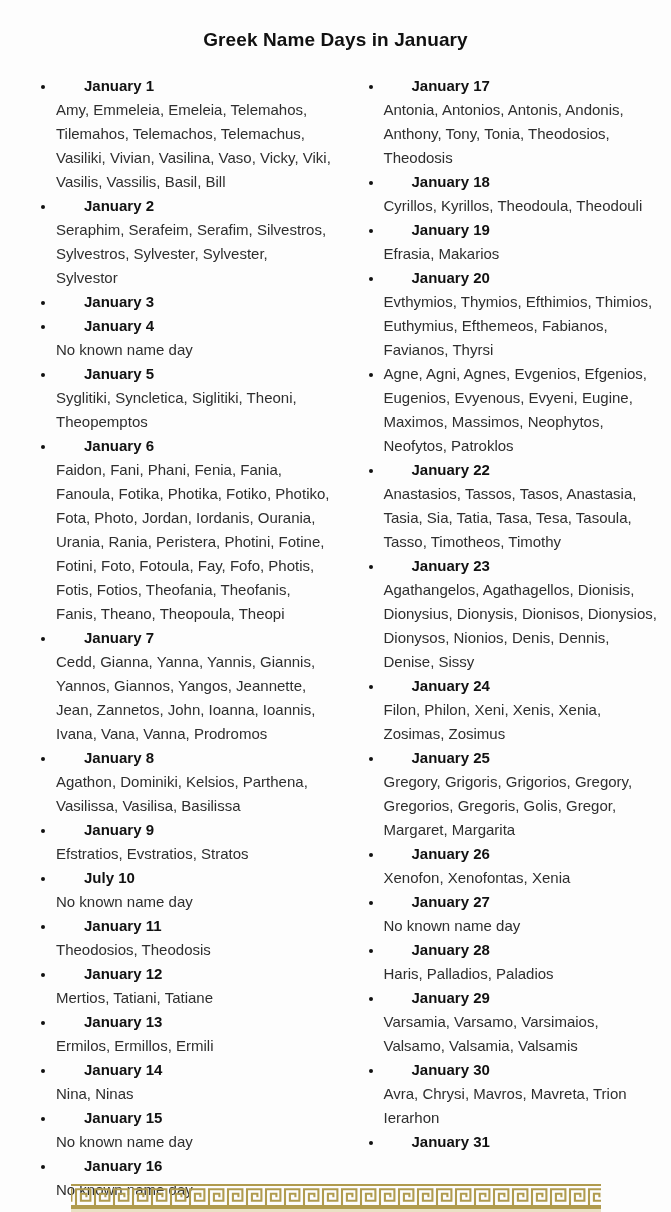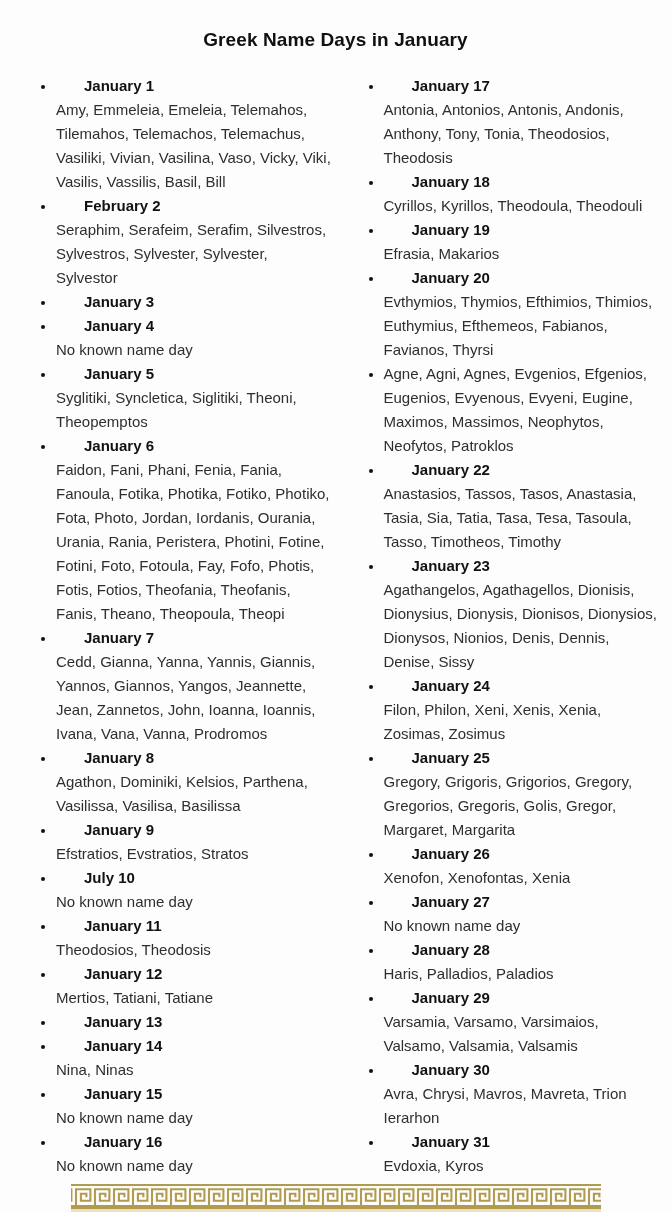--- a/index.html
+++ b/index.html
@@ -63,21 +63,21 @@
 
   <h1 class="page-title">Greek Name Days in January</h1>
 
   <div class="columns">
     <ul class="col col-left" id="col-left">
         <li>
           <div class="date">January 1</div>
           <div class="names">Amy, Emmeleia, Emeleia, Telemahos, Tilemahos, Telemachos, Telemachus, Vasiliki, Vivian, Vasilina, Vaso, Vicky, Viki, Vasilis, Vassilis, Basil, Bill</div>
         </li>
         <li>
-          <div class="date">February 2</div>
+          <div class="date">January 2</div>
           <div class="names">Seraphim, Serafeim, Serafim, Silvestros, Sylvestros, Sylvester, Sylvester, Sylvestor</div>
         </li>
         <li>
           <div class="date">January 3</div>
         </li>
         <li>
           <div class="date">January 4</div>
           <div class="names">No known name day</div>
         </li>
         <li>
@@ -107,20 +107,21 @@
         <li>
           <div class="date">January 11</div>
           <div class="names">Theodosios, Theodosis</div>
         </li>
         <li>
           <div class="date">January 12</div>
           <div class="names">Mertios, Tatiani, Tatiane</div>
         </li>
         <li>
           <div class="date">January 13</div>
+          <div class="names">Ermilos, Ermillos, Ermili</div>
         </li>
         <li>
           <div class="date">January 14</div>
           <div class="names">Nina, Ninas</div>
         </li>
         <li>
           <div class="date">January 15</div>
           <div class="names">No known name day</div>
         </li>
         <li>
@@ -179,21 +180,20 @@
         <li>
           <div class="date">January 29</div>
           <div class="names">Varsamia, Varsamo, Varsimaios, Valsamo, Valsamia, Valsamis</div>
         </li>
         <li>
           <div class="date">January 30</div>
           <div class="names">Avra, Chrysi, Mavros, Mavreta, Trion Ierarhon</div>
         </li>
         <li>
           <div class="date">January 31</div>
-          <div class="names">Evdoxia, Kyros</div>
         </li>
       </ul>
   </div>
 
   <div class="footer">
     <svg width="530" height="28" viewBox="0 0 530 28" xmlns="http://www.w3.org/2000/svg" aria-hidden="true">
       <defs>
         <pattern id="gk" x="3" y="2" width="19" height="20" patternUnits="userSpaceOnUse">
           <path d="M2 20.5 V3.2 H16.4 V14.8 H6.9 V7.8 H12.4 V11.2" fill="none" stroke="#b09b4e" stroke-width="2.1"></path>
         </pattern>

